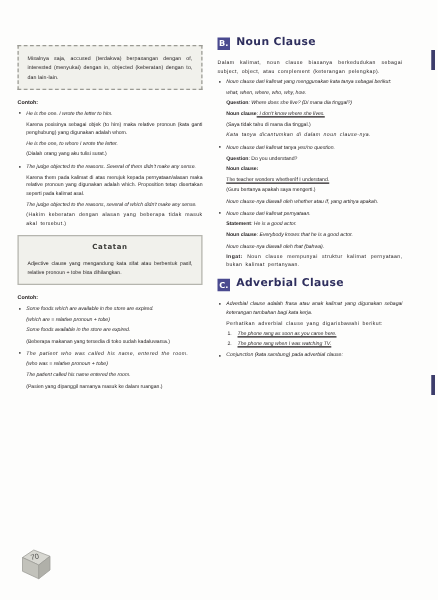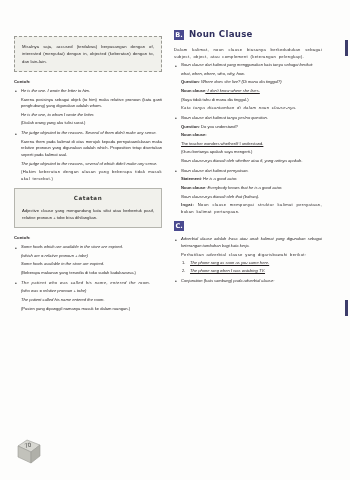--- a/index.html
+++ b/index.html
@@ -238,20 +238,21 @@
           <p><span class="bd">Statement</span><span class="it">: He is a good actor.</span></p>
           <p><span class="bd">Noun clause</span><span class="it">: Everybody knows that he is a good actor.</span></p>
           <p class="it">Noun clause-nya diawali oleh that (bahwa).</p>
           <p class="spread"><span class="bd">Ingat:</span><span> Noun clause mempunyai struktur kalimat pernyataan, bukan kalimat pertanyaan.</span></p>
         </li>
 
       </ul>
 
       <div class="sec-head" style="margin-top:6px;">
         <span class="sec-letter">C.</span>
+        <span class="sec-title">Adverbial Clause</span>
       </div>
 
       <ul class="blist">
         <li>
           <p class="it">Adverbial clause adalah frasa atau anak kalimat yang digunakan sebagai keterangan tambahan bagi kata kerja.</p>
           <p class="spread">Perhatikan adverbial clause yang digarisbawahi berikut:</p>
           <ol class="nlist">
             <li><span class="it ul">The phone rang as soon as you came here.</span></li>
             <li><span class="it ul">The phone rang when I was watching TV.</span></li>
           </ol>

